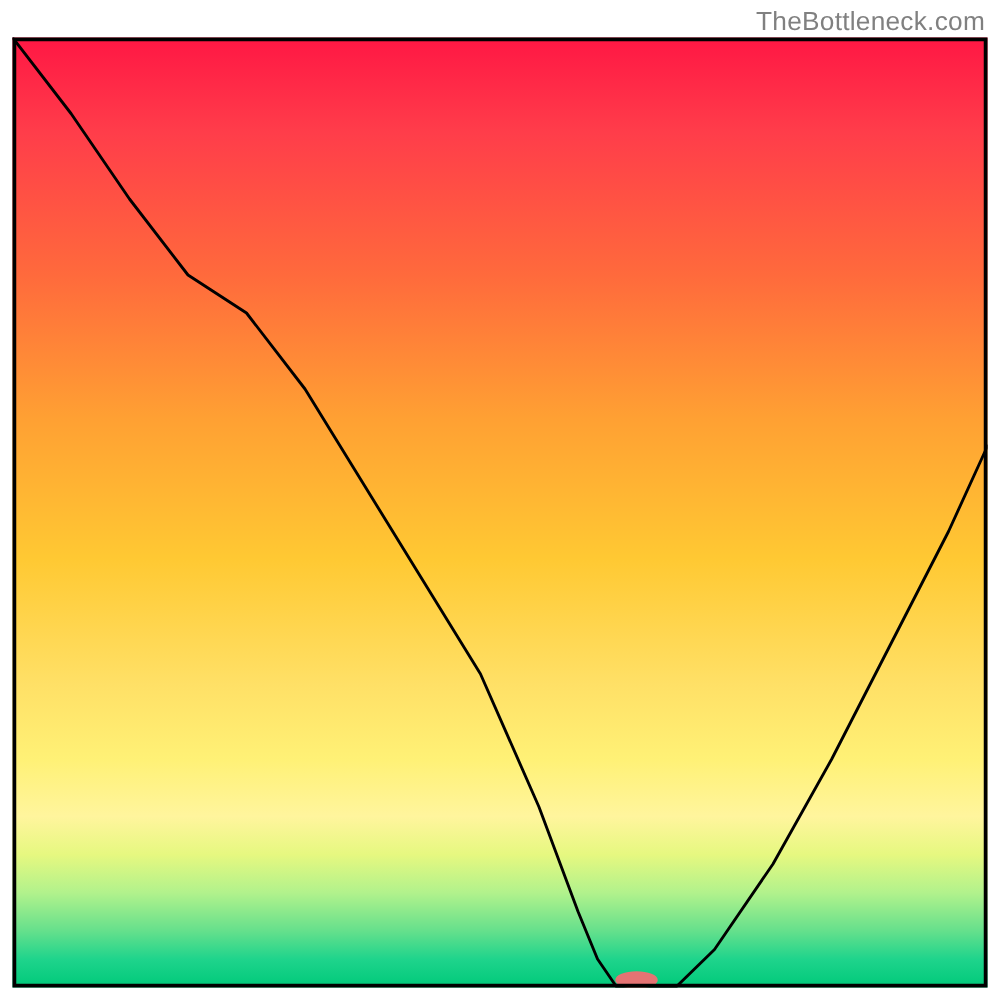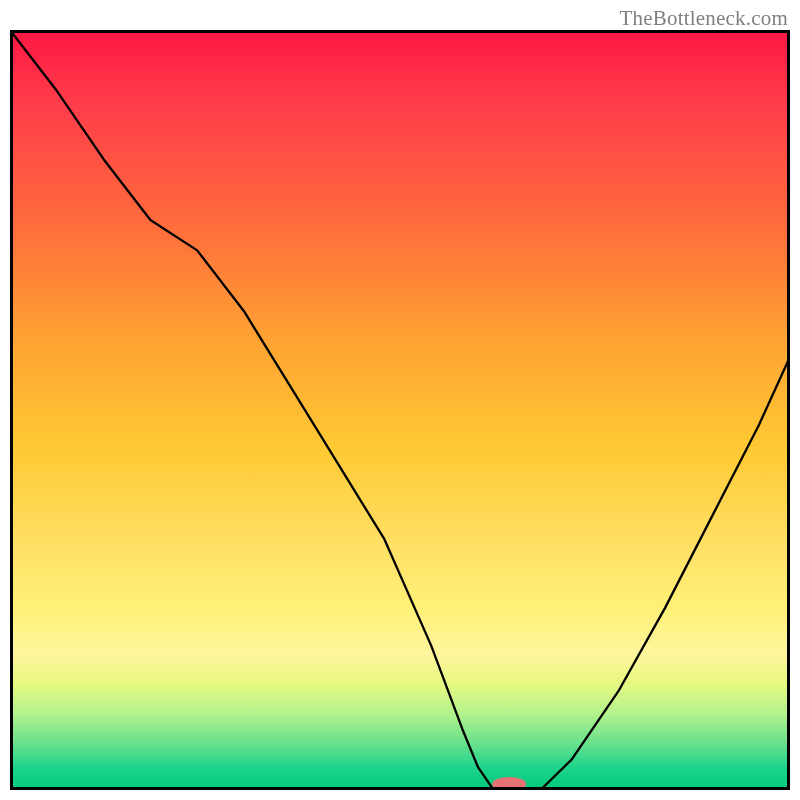--- a/index.html
+++ b/index.html
@@ -63,21 +63,21 @@
   }
   .min-marker {
     fill: #e57373;
     stroke: none;
   }
   .watermark {
     position: absolute;
     right: 12px;
     top: 6px;
     color: #808080;
-    font-family: Liberation Serif, serif;
+    font-family: Liberation Sans, sans-serif;
     font-size: 21px;
     letter-spacing: 0.2px;
   }
 </style>
 </head>
 <body>
 
 <div class="watermark">TheBottleneck.com</div>
 
 <div class="chart-area">

